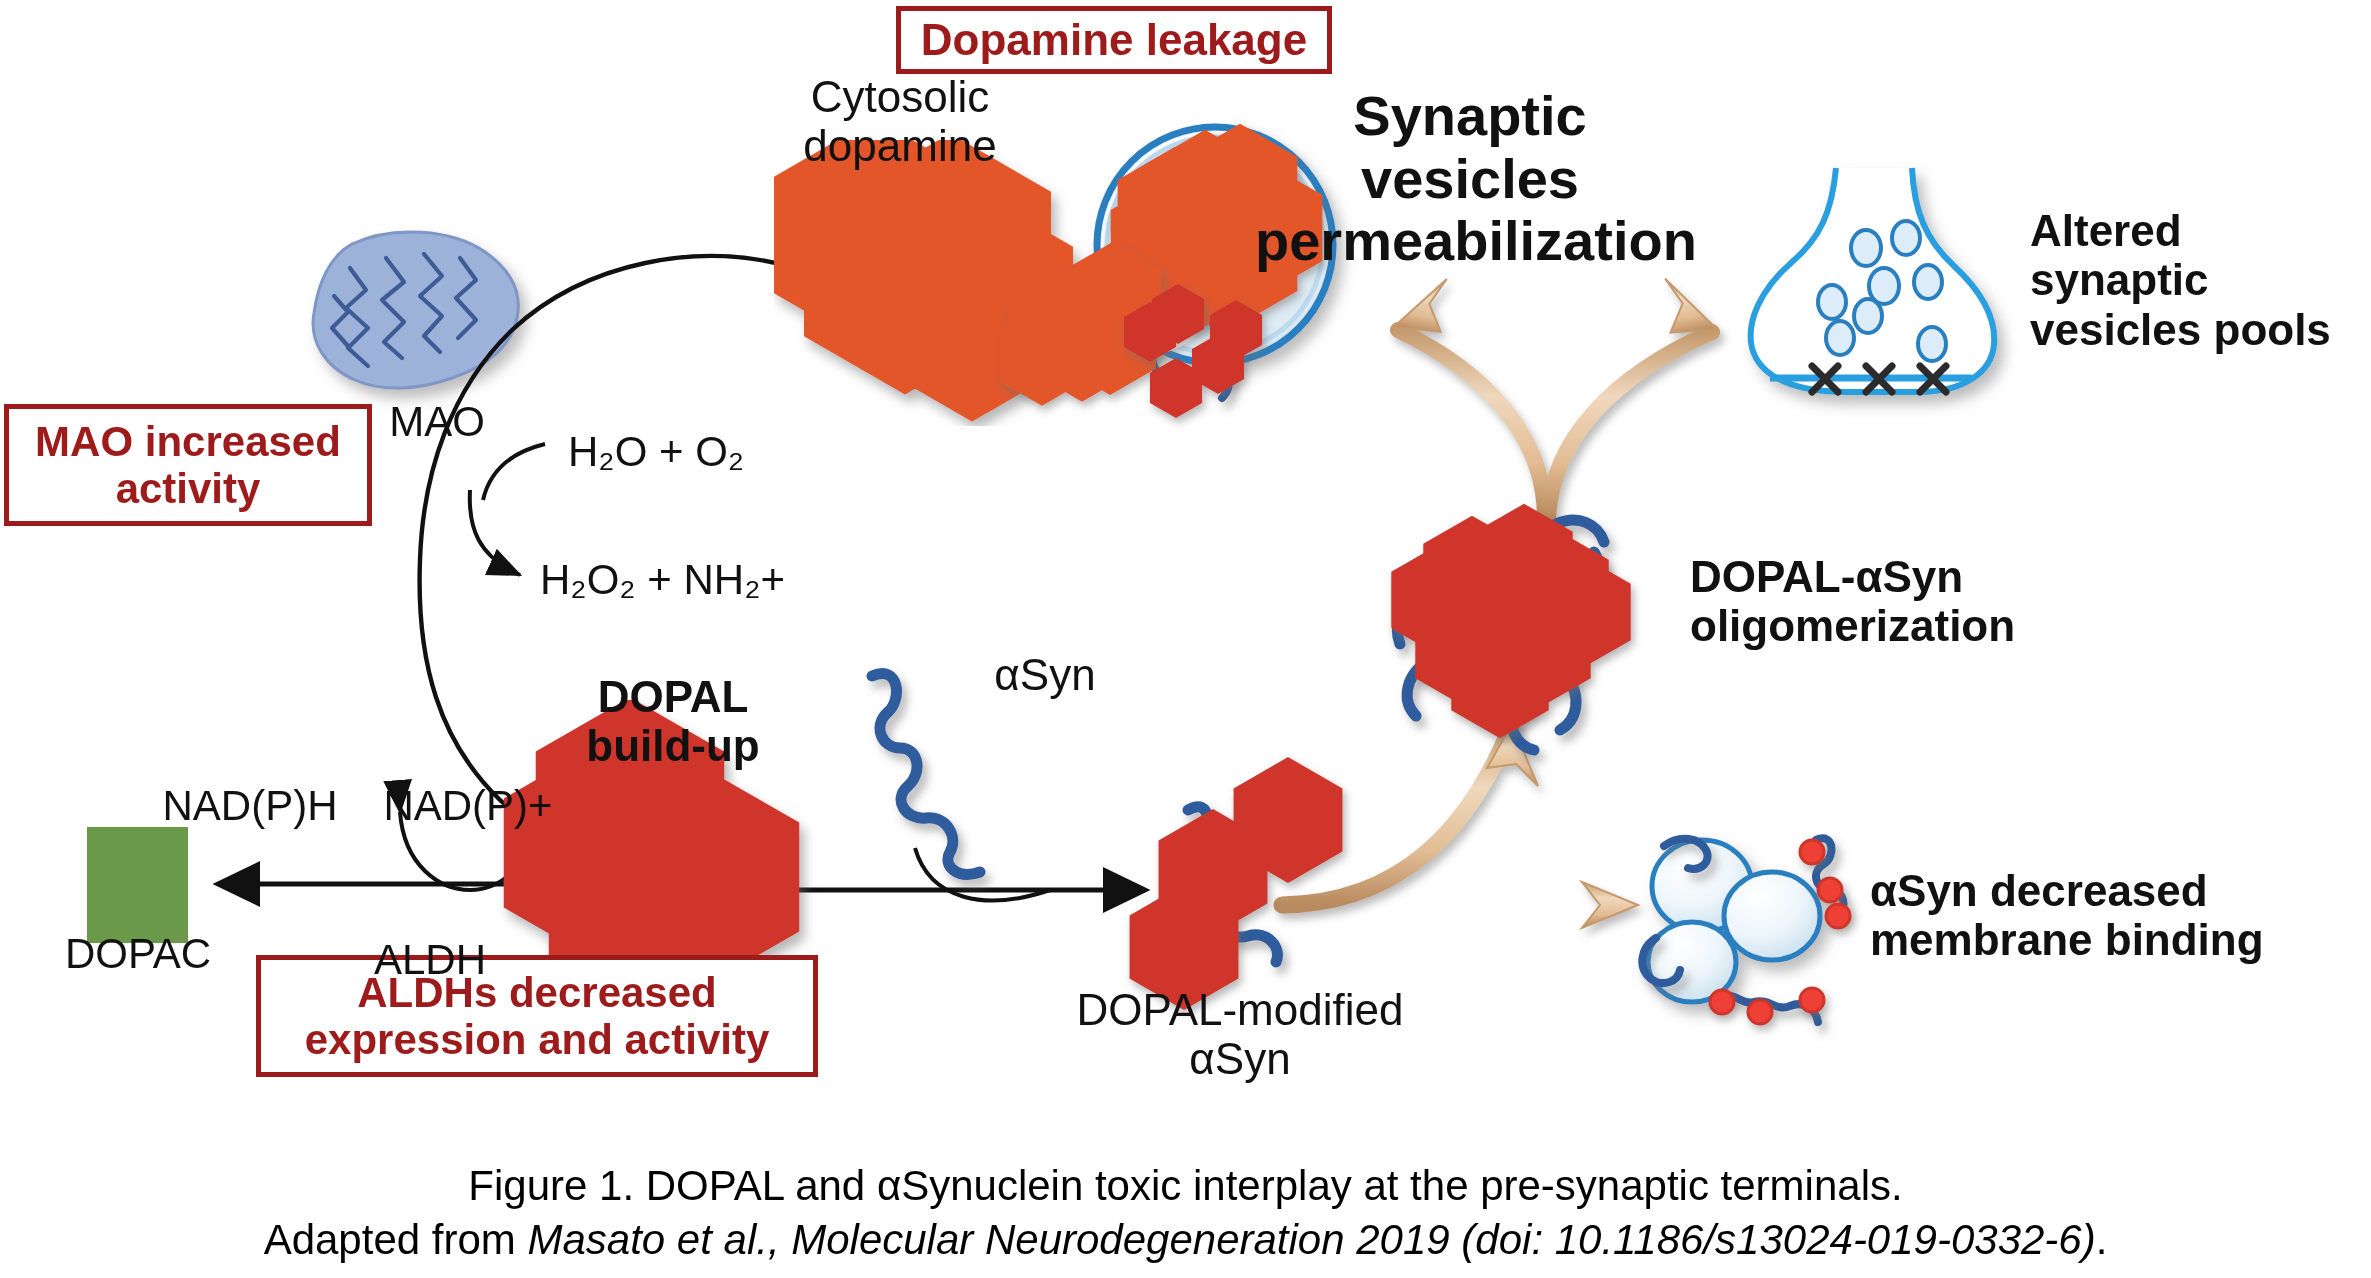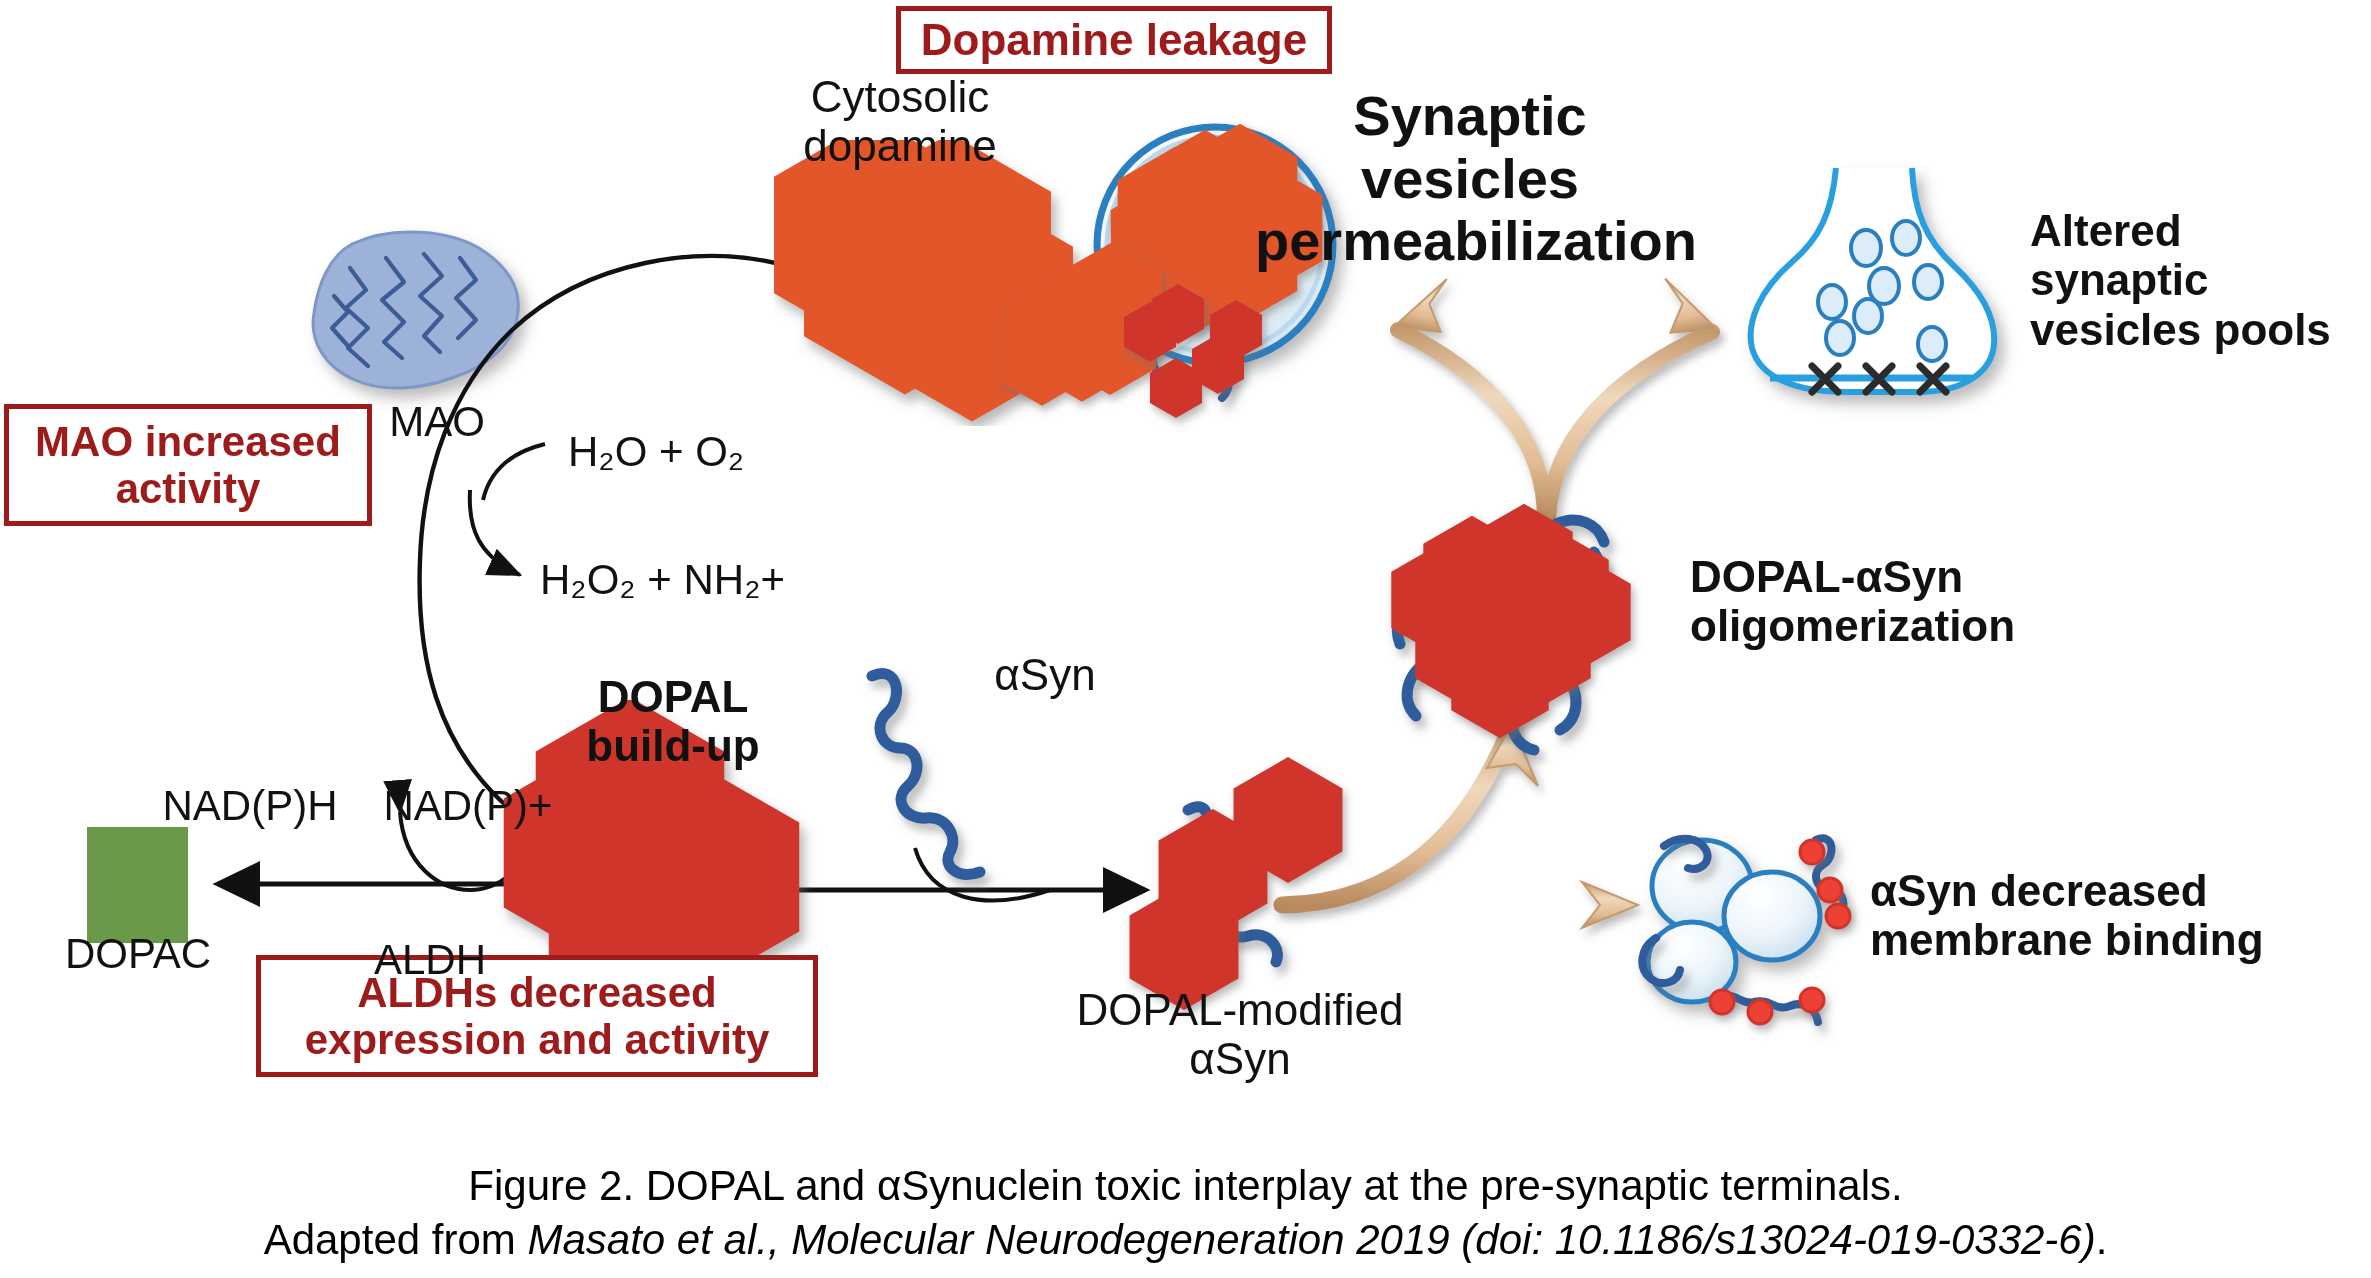--- a/index.html
+++ b/index.html
@@ -370,19 +370,19 @@
 
   <div class="lbl" style="left:1050px; top:985px; width:380px; font-size:44px;">DOPAL-modified
 αSyn</div>
 
   <div class="lbl bold left" style="left:1690px; top:552px; width:380px; font-size:44px;">DOPAL-αSyn
 oligomerization</div>
 
   <div class="lbl bold left" style="left:1870px; top:866px; width:400px; font-size:44px;">αSyn decreased
 membrane binding</div>
 
-  <div class="caption" style="top:1158px;">Figure 2. DOPAL and αSynuclein toxic interplay at the pre-synaptic terminals.</div>
+  <div class="caption" style="top:1158px;">Figure 1. DOPAL and αSynuclein toxic interplay at the pre-synaptic terminals.</div>
 
   <div class="caption" style="top:1212px;">
     <span>Adapted from </span><i>Masato et al., Molecular Neurodegeneration 2019 (doi: 10.1186/s13024-019-0332-6)</i><span>.</span>
   </div>
 
 </div>
 
 </body></html>

